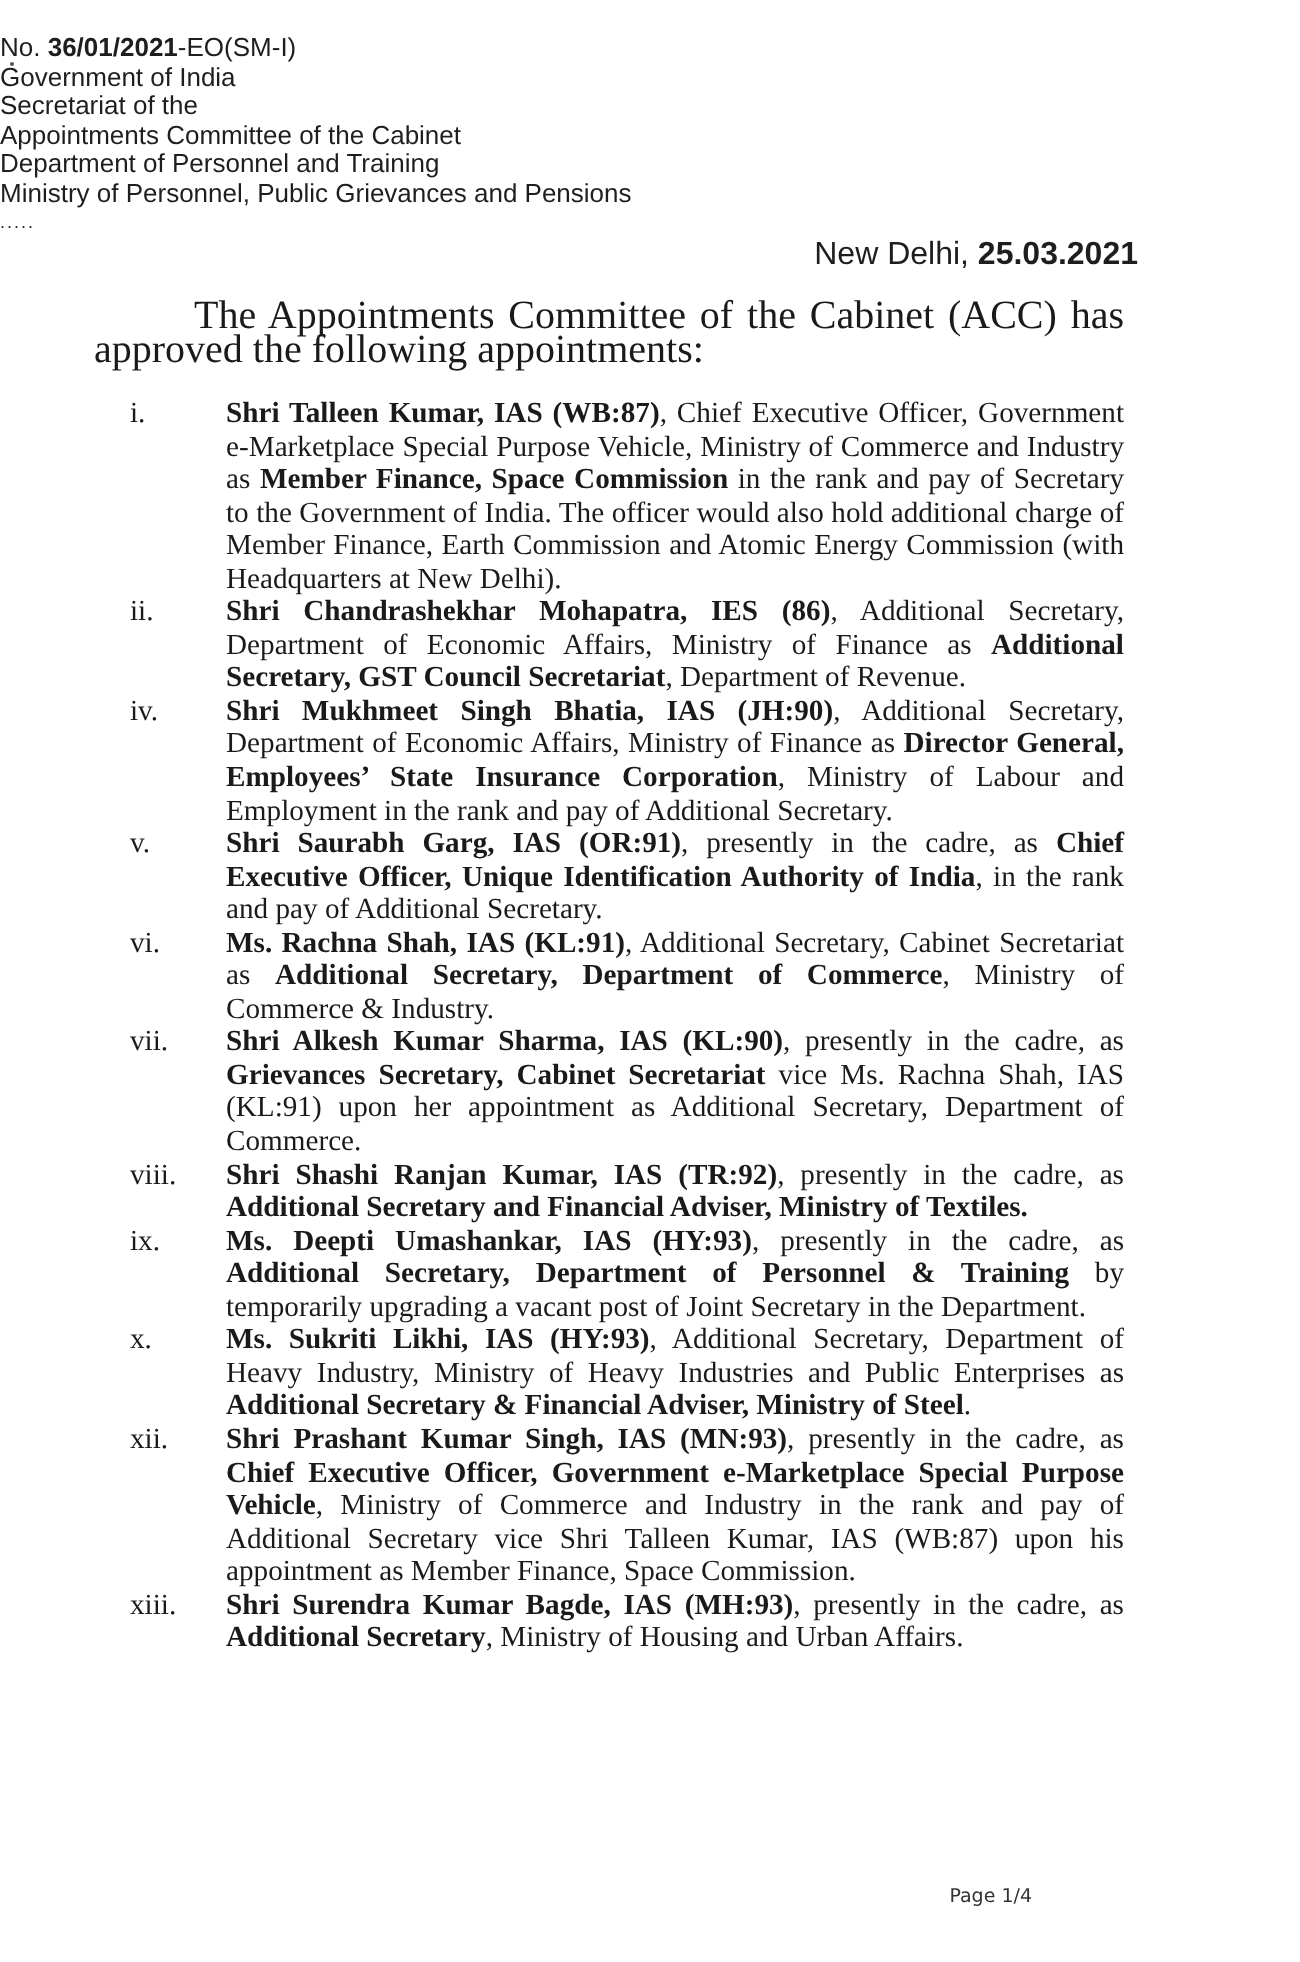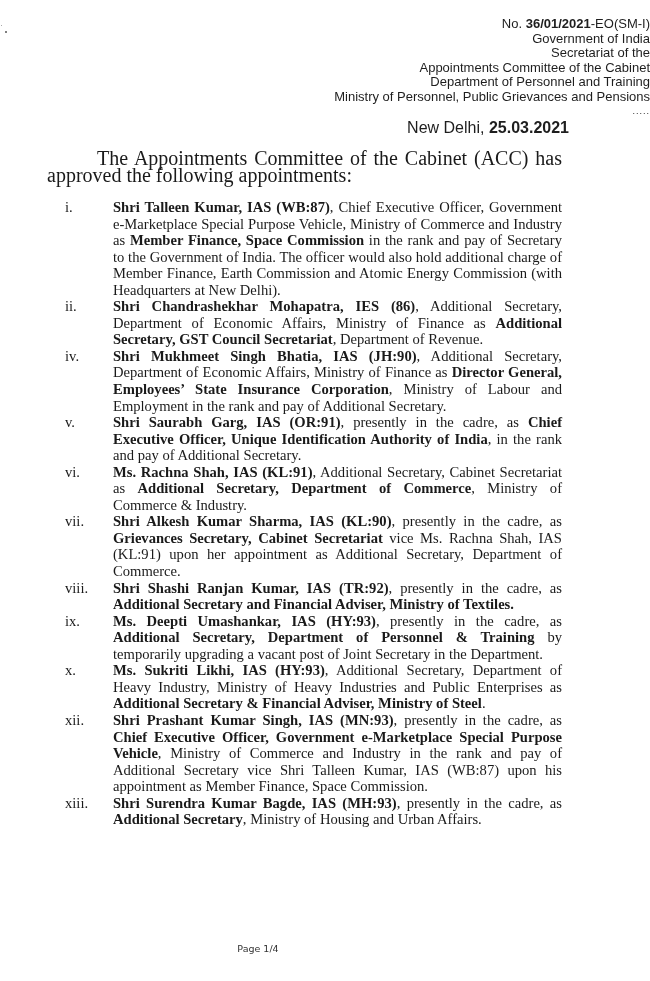--- a/index.html
+++ b/index.html
@@ -1,35 +1,35 @@
 <!DOCTYPE html>
 <html><head>
 <meta charset="utf-8">
 <style>
   html, body { margin: 0; padding: 0; background: #ffffff; }
   body { width: 650px; height: 981px; position: relative; overflow: hidden; color: #1a1a1a; }
   .speck { position: absolute; left: 5px; top: 31px; width: 2px; height: 2px; background: #555; border-radius: 50%; }
   .speck2 { position: absolute; left: 1px; top: 25px; width: 1px; height: 1px; background: #aaa; }
-  .header { position: absolute; top: 17px; left: 0; width: 650px; text-align: right;
+  .header { position: absolute; top: 17px; left: 0; width: 650px; text-align: left;
             font-family: "Liberation Sans", sans-serif; font-size: 13px; line-height: 14.6px; color: #1e1e1e; }
   .header .line { display: block; }
   .header .dots { display: block; font-size: 9px; letter-spacing: 1px; line-height: 12px; }
   .header b { font-weight: bold; }
   .place-date { position: absolute; top: 119px; right: 81px; font-family: "Liberation Sans", sans-serif;
                 font-size: 16px; color: #1e1e1e; }
   .place-date b { font-weight: bold; }
   .intro { position: absolute; top: 150px; left: 47px; width: 515px;
            font-family: "Liberation Serif", serif; font-size: 20px; line-height: 16.5px;
            text-indent: 50px; text-align: justify; }
   .list { position: absolute; top: 199px; left: 0; width: 650px; margin: 0; padding: 0; list-style: none;
           font-family: "Liberation Serif", serif; font-size: 14.6px; line-height: 16.55px; }
   .item { position: relative; padding-left: 113px; width: 449px; text-align: justify; }
   .num { position: absolute; left: 65px; top: 0; }
   .item b { font-weight: bold; }
-  .footer { position: absolute; top: 943px; left: 0; width: 516px; text-align: center;
+  .footer { position: absolute; top: 943px; left: 0; width: 516px; text-align: right;
             font-family: "DejaVu Sans", sans-serif; font-size: 9.5px; color: #333; }
 </style>
 </head>
 <body>
 
 <div class="speck2"></div>
 <div class="speck"></div>
 
 <div class="header">
   <span class="line"><span>No. </span><b>36/01/2021</b><span>-EO(SM-I)</span></span>

